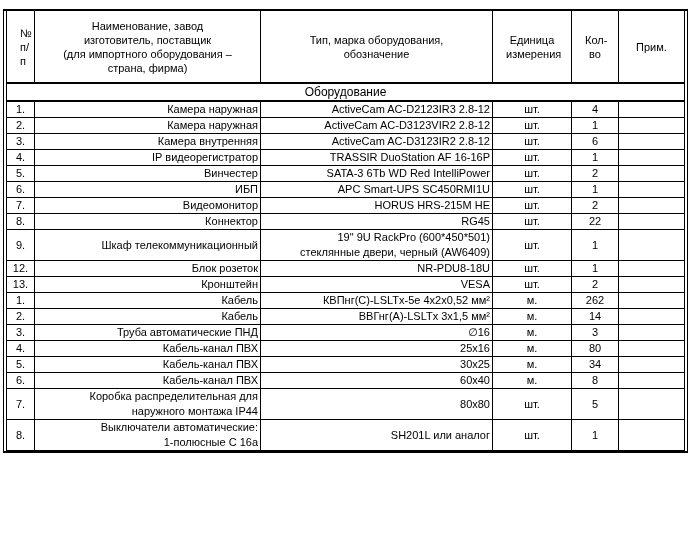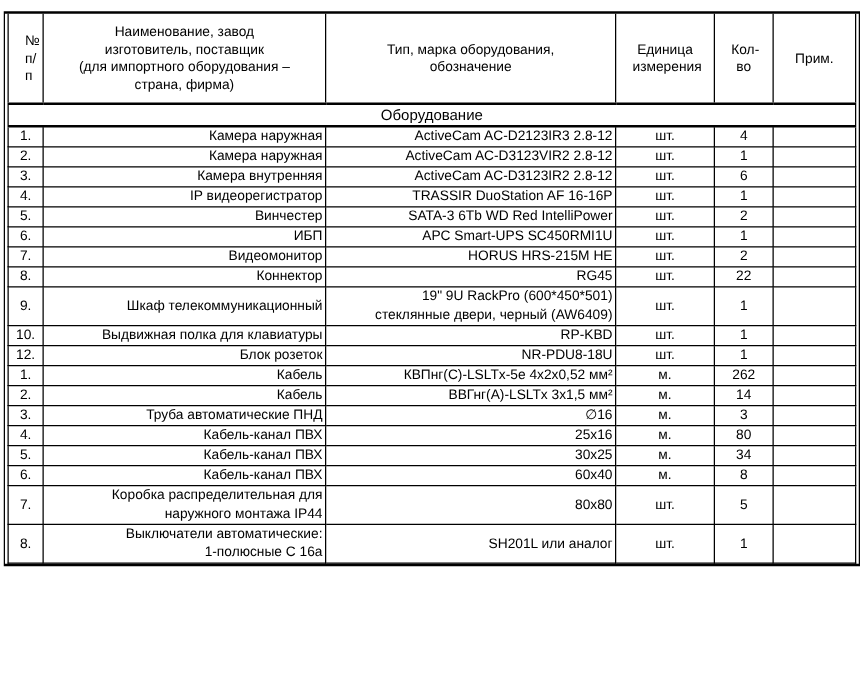--- a/index.html
+++ b/index.html
@@ -166,33 +166,33 @@
           <tr>
             <td class="cell-num">9.</td>
             <td class="cell-name">Шкаф телекоммуникационный</td>
             <td class="cell-type">19" 9U RackPro (600*450*501)
 стеклянные двери, черный (AW6409)</td>
             <td class="cell-unit">шт.</td>
             <td class="cell-qty">1</td>
             <td class="cell-note"></td>
           </tr>
           <tr>
-            <td class="cell-num">10.</td>
-            <td class="cell-name">Выдвижная полка для клавиатуры</td>
-            <td class="cell-type">RP-KBD</td>
-            <td class="cell-unit">шт.</td>
-            <td class="cell-qty">1</td>
-            <td class="cell-note"></td>
-          </tr>
-          <tr>
             <td class="cell-num">12.</td>
             <td class="cell-name">Блок розеток</td>
             <td class="cell-type">NR-PDU8-18U</td>
             <td class="cell-unit">шт.</td>
             <td class="cell-qty">1</td>
+            <td class="cell-note"></td>
+          </tr>
+          <tr>
+            <td class="cell-num">13.</td>
+            <td class="cell-name">Кронштейн</td>
+            <td class="cell-type">VESA</td>
+            <td class="cell-unit">шт.</td>
+            <td class="cell-qty">2</td>
             <td class="cell-note"></td>
           </tr>
           <tr>
             <td class="cell-num">1.</td>
             <td class="cell-name">Кабель</td>
             <td class="cell-type">КВПнг(С)-LSLTx-5е 4х2х0,52 мм²</td>
             <td class="cell-unit">м.</td>
             <td class="cell-qty">262</td>
             <td class="cell-note"></td>
           </tr>

